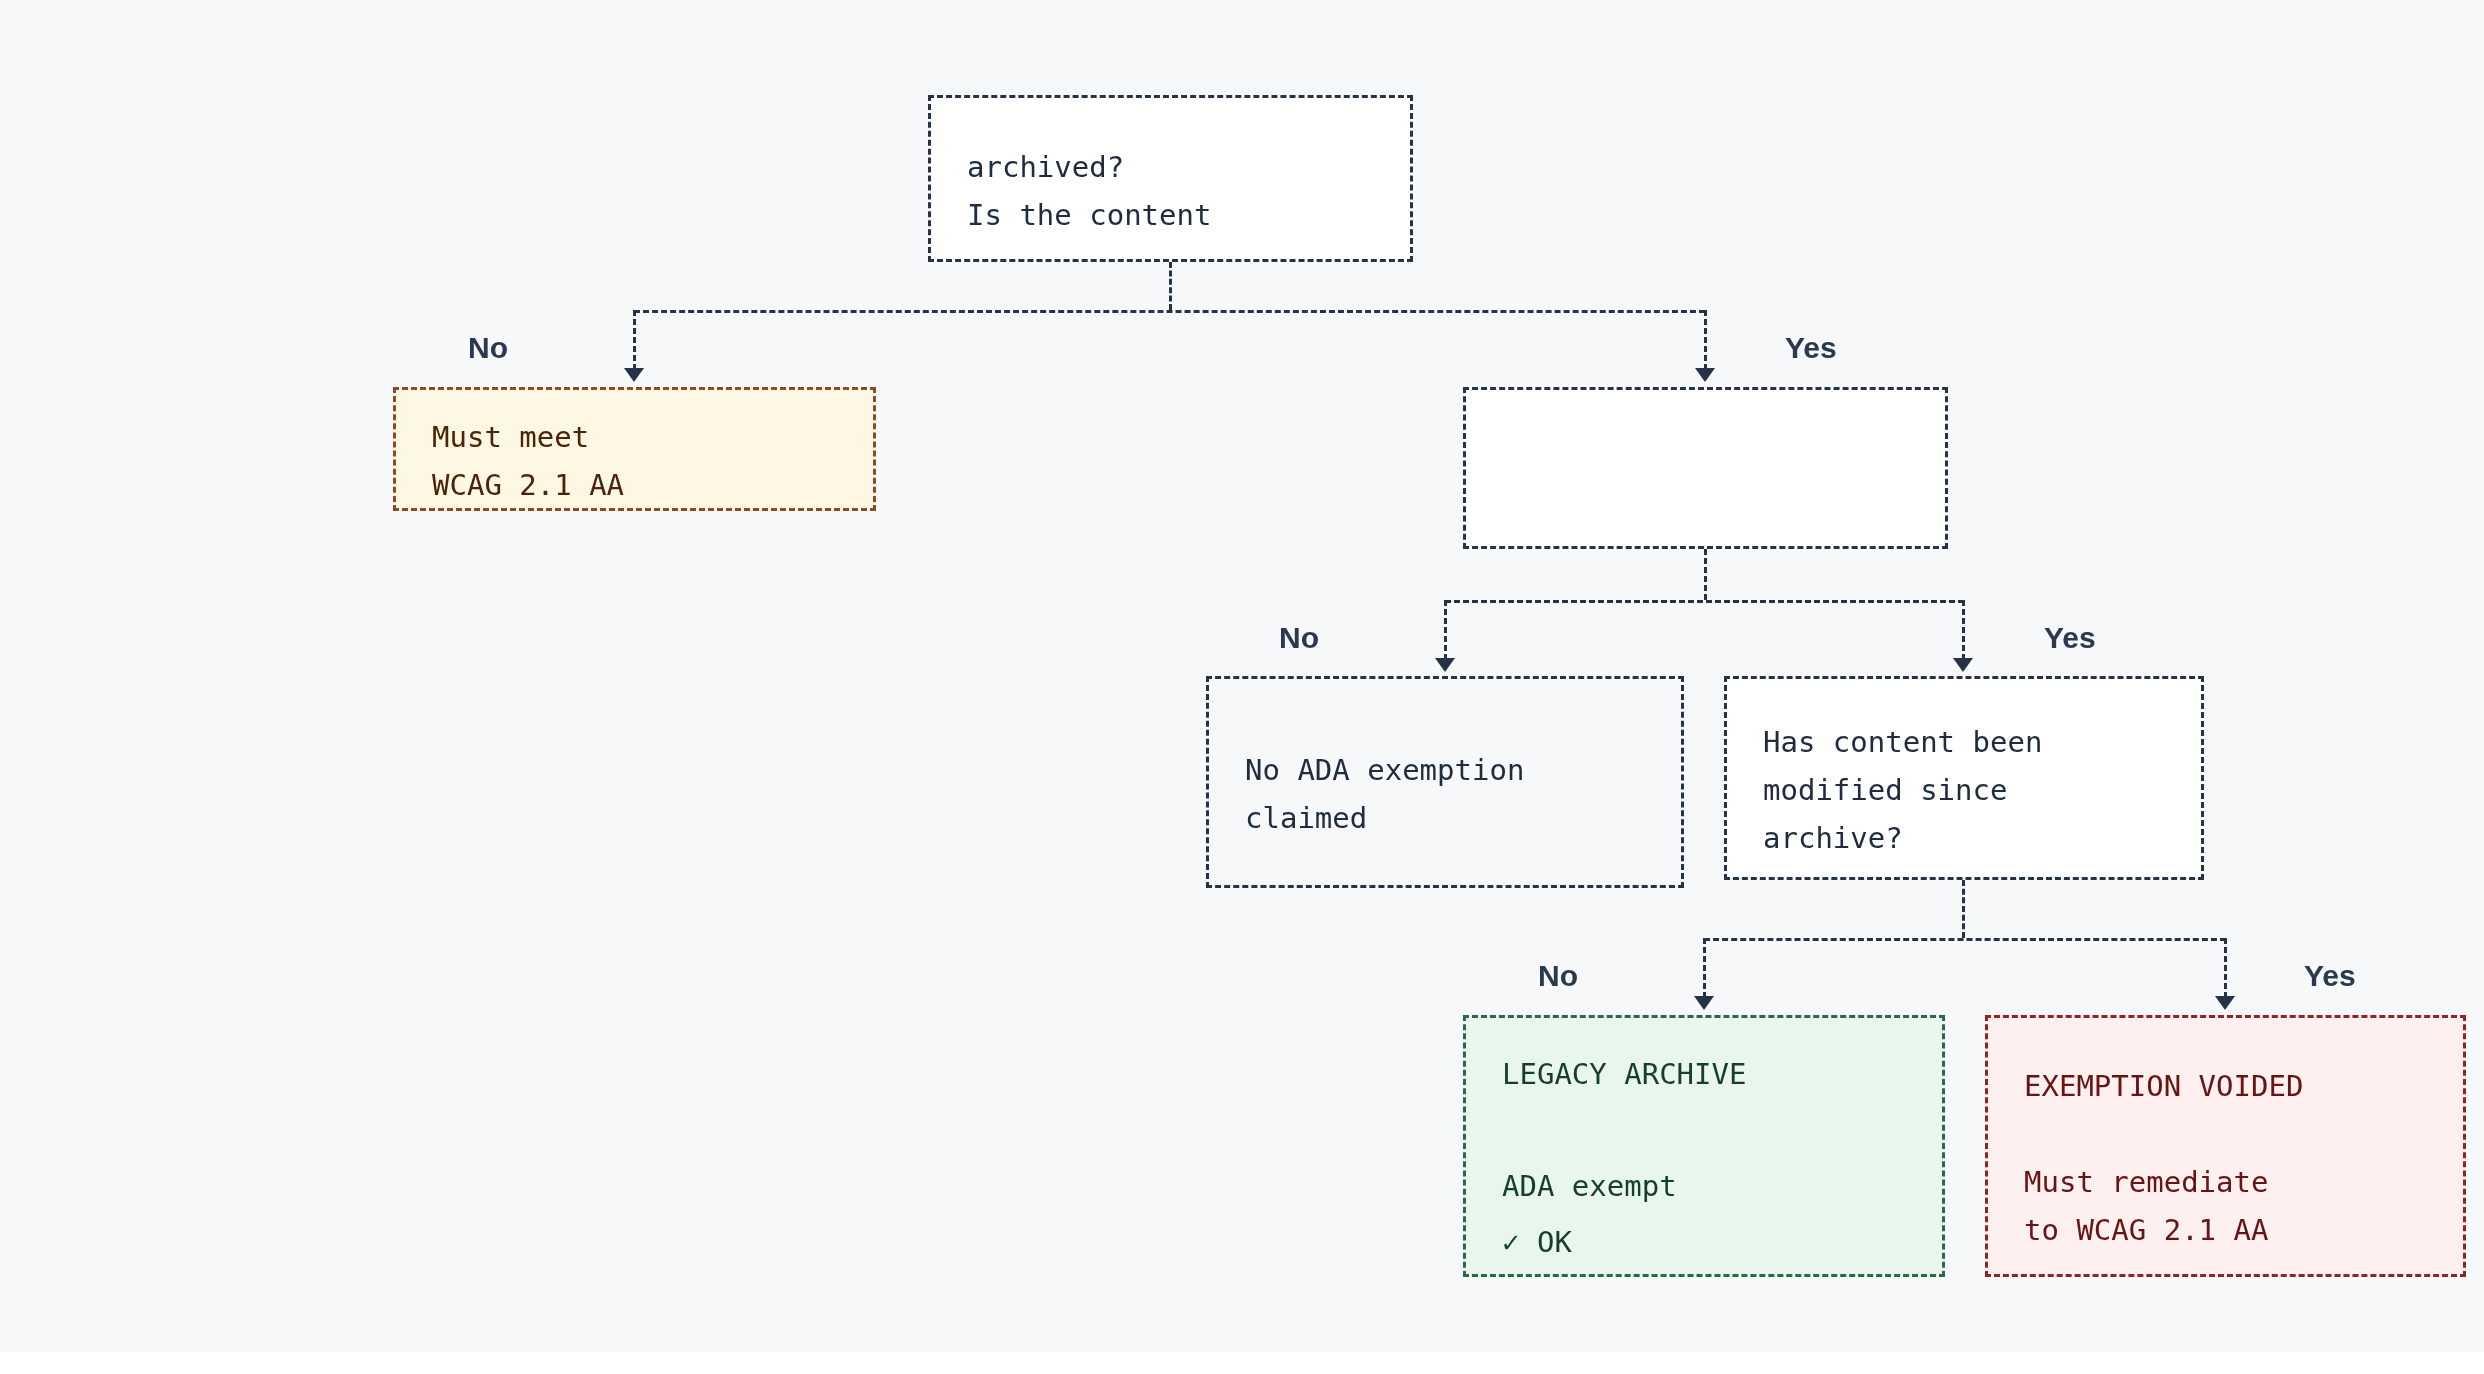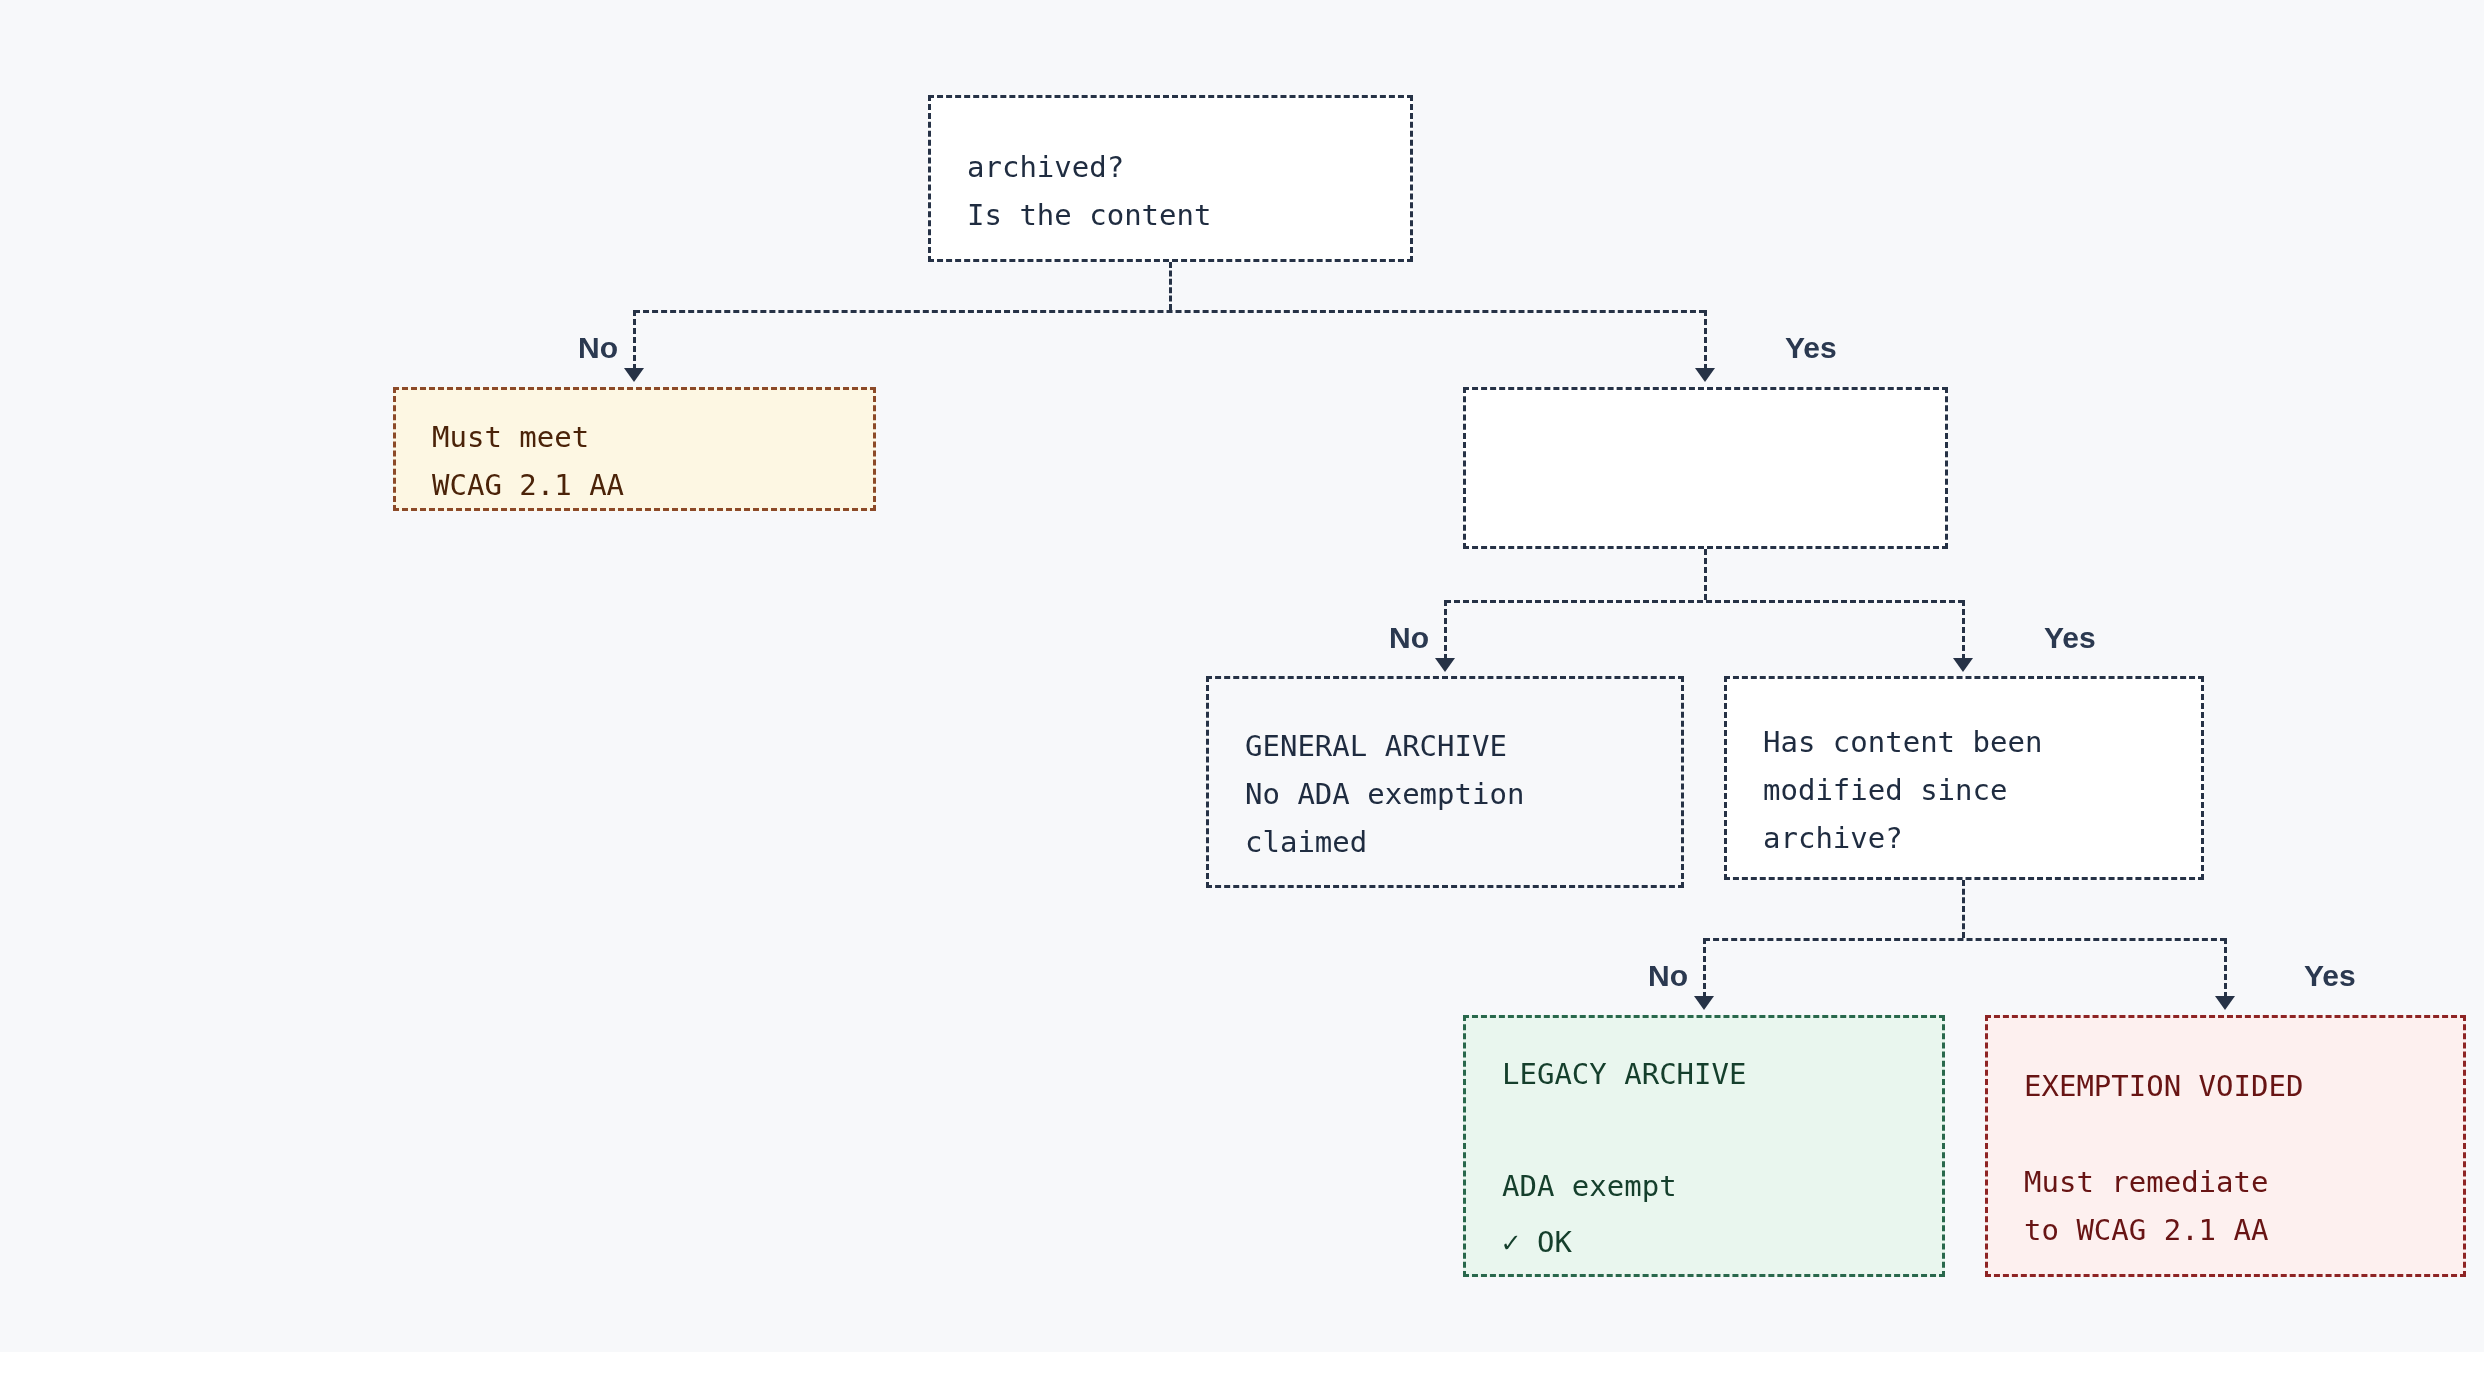--- a/index.html
+++ b/index.html
@@ -36,21 +36,21 @@
     position:absolute;width:0;height:0;
     border-left:10px solid transparent;border-right:10px solid transparent;
     border-top:14px solid var(--line);
   }
   .blabel{
     position:absolute;width:150px;
     font-family:"Liberation Sans","DejaVu Sans",sans-serif;
     font-weight:700;font-size:30px;line-height:36px;
     color:var(--branch_label);
   }
-  .blabel.no{text-align:right;}
+  .blabel.no{text-align:left;}
   .blabel.yes{text-align:left;margin-left:48px;}
   .bottom-strip{position:absolute;left:0;top:1352px;width:2484px;height:22px;background:#ffffff;}
 </style>
 </head>
 <body>
 
 <div class="stage">
 
   <div class="node" style="left:928px;top:95px;width:485px;height:167px">
     <div class="tline">archived?</div>
@@ -77,21 +77,20 @@
   <div class="vline" style="left:1704px;top:549px;height:51px"></div>
   <div class="hline" style="left:1445px;top:600px;width:519px"></div>
   <div class="vline" style="left:1444px;top:600px;height:60px"></div>
   <div class="vline" style="left:1962px;top:600px;height:60px"></div>
   <div class="arrow" style="left:1435px;top:658px"></div>
   <div class="arrow" style="left:1953px;top:658px"></div>
   <div class="blabel no" style="left:1279px;top:620px">No</div>
   <div class="blabel yes" style="left:1996px;top:620px">Yes</div>
 
   <div class="node plain" style="left:1206px;top:676px;width:478px;height:212px">
-    <div class="tline">GENERAL ARCHIVE</div>
     <div class="tline">No ADA exemption</div>
     <div class="tline">claimed</div>
   </div>
 
   <div class="node" style="left:1724px;top:676px;width:480px;height:204px">
     <div class="tline">Has content been</div>
     <div class="tline">modified since</div>
     <div class="tline">archive?</div>
   </div>
 

